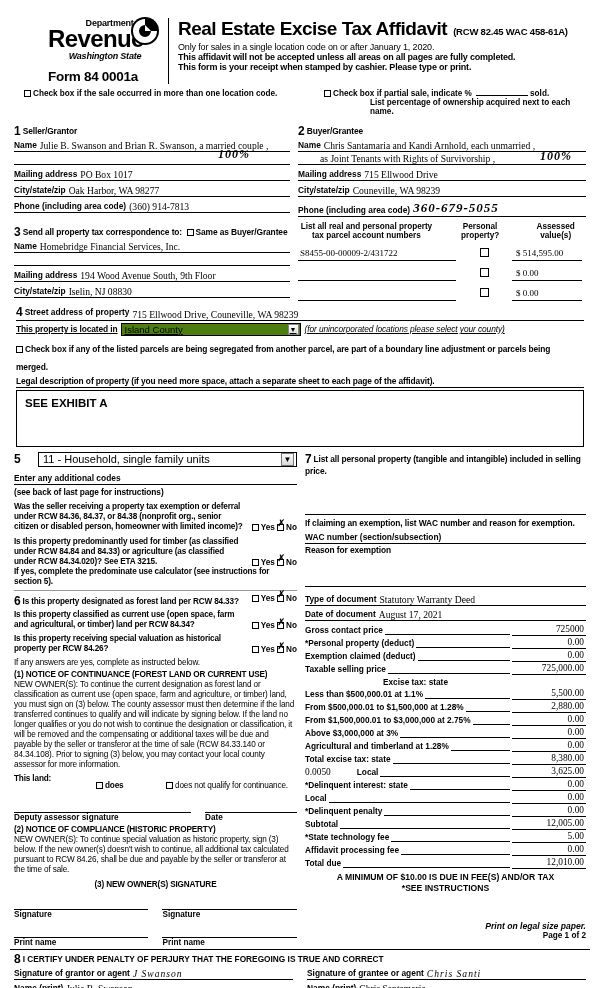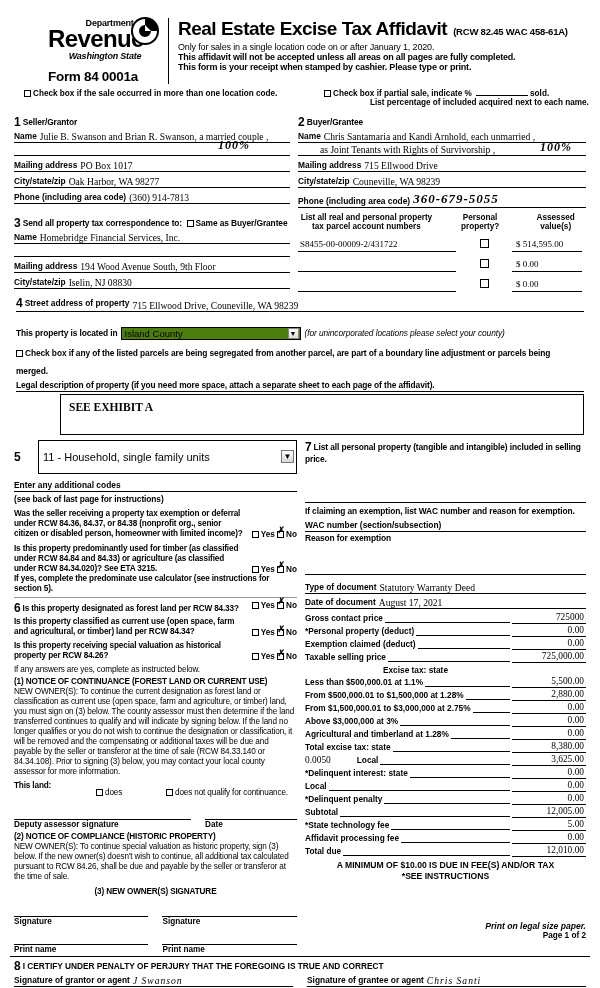--- a/index.html
+++ b/index.html
@@ -72,24 +72,24 @@
   .pbox { display:inline-block; width:9px; height:9px; border:1.3px solid #000; }
 
   
   .dd { display:inline-flex; align-items:center; justify-content:space-between;
         border:1px solid #000; height:13px; background:#4d7c0f; font-size:9.5px;
         font-family:"Liberation Sans", sans-serif; padding:0 0 0 3px; }
   .dd .arrow { width:11px; height:11px; border:1px solid #888; margin:0 1px;
                display:flex; align-items:center; justify-content:center; font-size:7px;
                background:linear-gradient(#fdfdfd,#dcdcdc); }
 
-  .legalbox { border:1.4px solid #000; height:41px; margin-top:2px; padding:6px 0 0 8px;
-              font-family:Liberation Serif, serif; font-weight:bold; font-size:11.5px;margin-left:44px; }
-
-  .sec5dd { border:1.4px solid #000; height:34px; display:flex; align-items:center;
+  .legalbox { border:1.4px solid #000; height:57px; margin-top:2px; padding:6px 0 0 8px;
+              font-family:Liberation Sans, sans-serif; font-weight:bold; font-size:11.5px; }
+
+  .sec5dd { border:1.4px solid #000; height:15px; display:flex; align-items:center;
             justify-content:space-between; font-size:11px; padding-left:4px; }
   .sec5dd .arrow { width:13px; height:13px; border:1px solid #777; margin-right:2px;
                    display:flex; align-items:center; justify-content:center; font-size:8px;
                    background:linear-gradient(#fdfdfd,#d8d8d8); }
 
   .yn { font-size:8.2px; font-weight:bold; white-space:nowrap; }
 
   .sigline { border-bottom:1px solid #000; height:11px; }
   .sigcap { font-size:8.2px; font-weight:bold; }
 
@@ -146,21 +146,21 @@
 
   <div class="cbrow">
     <div class="left">
       <span class="cb"></span><span>Check box if the sale occurred in more than one location code.</span>
     </div>
     <div class="right">
       <span class="cb"></span><span>Check box if partial sale, indicate %</span>
       <span style="display:inline-block;width:52px;border-bottom:1px solid #000;margin:0 2px;"></span><span>sold.</span>
     </div>
   </div>
-  <div class="sub-note" style="margin-left:300px;">List percentage of included acquired next to each name.</div>
+  <div class="sub-note" style="margin-left:300px;">List percentage of ownership acquired next to each name.</div>
 
   <div class="cols" style="margin-top:4px;">
     <div class="colL">
       <div>
         <div><span class="secnum">1</span><span class="lbl">Seller/Grantor</span></div>
         <div class="fld" style="margin-top:1px;">
           <span class="cap">Name</span>
           <span class="val">Julie B. Swanson and Brian R. Swanson, a married couple ,</span>
         </div>
         <div class="blankline" style="position:relative;">
@@ -248,21 +248,21 @@
         </div>
       </div>
     </div>
   </div>
 
   <div style="padding:4px 6px 0 6px;">
     <div class="fld">
       <span class="cap"><span class="secnum">4</span><span>Street address of property</span></span>
       <span class="val">715 Ellwood Drive, Couneville, WA 98239</span>
     </div>
-    <div style="display:flex;align-items:center;margin-top:15px;">
+    <div style="display:flex;align-items:center;margin-top:2px;text-decoration:underline;">
       <span class="lbl">This property is located in</span>
       <span class="dd" style="width:180px;margin-left:3px;">
         <span>Island County</span>
         <span class="arrow">▼</span>
       </span>
       <span class="t" style="font-style:italic;margin-left:4px;">(for unincorporated locations please select your county)</span>
     </div>
     <div style="margin-top:2px;">
       <span class="cb"></span><span class="lbl">Check box if any of the listed parcels are being segregated from another parcel, are part of a boundary line adjustment or parcels being merged.</span>
     </div>
@@ -329,21 +329,21 @@
           <span class="cb"></span><span>Yes</span>
           <span class="cb chk"></span><span>No</span>
         </div>
       </div>
       <div class="bodytxt" style="margin-top:4px;font-weight:normal;">If any answers are yes, complete as instructed below.</div>
       <div class="bodytxt" style="margin-top:2px;">(1) NOTICE OF CONTINUANCE (FOREST LAND OR CURRENT USE)</div>
       <div class="bodytxt" style="font-weight:normal;">NEW OWNER(S): To continue the current designation as forest land or classification as current use (open space, farm and agriculture, or timber) land, you must sign on (3) below. The county assessor must then determine if the land transferred continues to qualify and will indicate by signing below. If the land no longer qualifies or you do not wish to continue the designation or classification, it will be removed and the compensating or additional taxes will be due and payable by the seller or transferor at the time of sale (RCW 84.33.140 or 84.34.108). Prior to signing (3) below, you may contact your local county assessor for more information.</div>
 
       <div style="display:flex;margin-top:4px;align-items:flex-start;">
         <span class="bodytxt" style="width:82px;">This land:</span>
-        <span style="width:70px;"><span class="cb"></span><span class="bodytxt" style="font-weight:normal;">does</span></span>
+        <span style="width:70px;"><span class="cb"></span><span class="bodytxt" style="font-weight:bold;">does</span></span>
         <span style="flex:1;"><span class="cb"></span><span class="bodytxt" style="font-weight:normal;">does not qualify for continuance.</span></span>
       </div>
 
       <div style="display:flex;gap:14px;margin-top:10px;">
         <div style="flex:1;">
           <div class="sigline"></div>
           <div class="sigcap">Deputy assessor signature</div>
         </div>
         <div style="width:92px;">
           <div class="sigline"></div>

